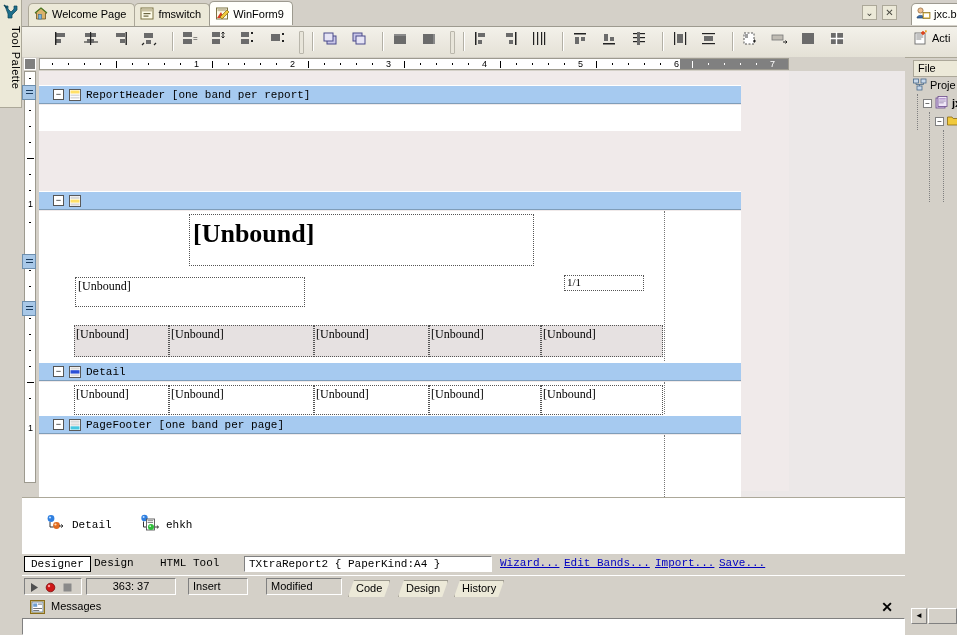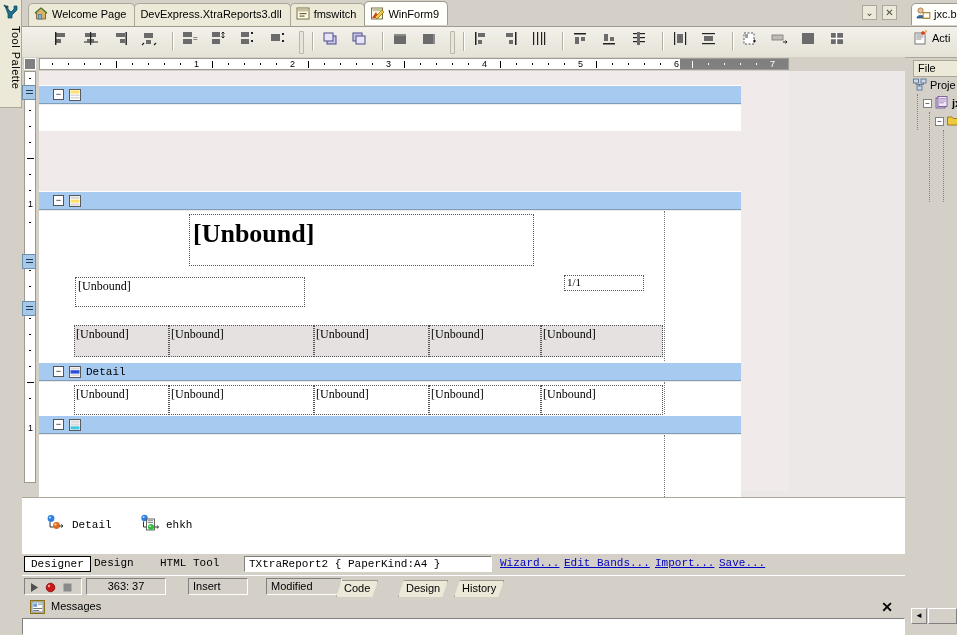--- a/index.html
+++ b/index.html
@@ -239,23 +239,20 @@
         <div class="tab">
           <span class="ticon">
             <svg width="14" height="13" viewBox="0 0 14 13">
               <path d="M7 1 L13 6 L11.5 6 L11.5 12 L2.5 12 L2.5 6 L1 6 Z" fill="#d9b26a" stroke="#6b5320" stroke-width="0.8"></path>
               <rect x="4.5" y="7.5" width="3" height="4.5" fill="#7ab4dd" stroke="#3b6c90" stroke-width="0.6"></rect>
               <path d="M1 6 L7 1 L13 6" fill="none" stroke="#4a7a25" stroke-width="1.2"></path>
             </svg>
           </span><span>Welcome Page</span>
         </div>
 
-        <div class="tab">
-          <span>DevExpress.XtraReports3.dll</span>
-        </div>
 
         <div class="tab">
           <span class="ticon">
             <svg width="14" height="13" viewBox="0 0 14 13">
               <rect x="1" y="1" width="12" height="11" fill="#fdfbe8" stroke="#7a7243" stroke-width="1"></rect>
               <rect x="2" y="2" width="10" height="2.5" fill="#c8c0a0"></rect>
               <rect x="3.5" y="6" width="7" height="1.2" fill="#6b6540"></rect>
               <rect x="3.5" y="8.5" width="5" height="1.2" fill="#6b6540"></rect>
             </svg>
           </span><span>fmswitch</span>
@@ -515,20 +512,21 @@
           <div class="band" style="top:14px">
             <span class="expander">−</span>
             <span class="bicon">
               <svg width="12" height="12" viewBox="0 0 12 12">
                   <rect x="0.5" y="0.5" width="11" height="11" fill="#ffffff" stroke="#5a5a5a"></rect>
                   <rect x="1.5" y="1.5" width="9" height="3" fill="#ffe066"></rect>
                   <rect x="1.5" y="5.5" width="9" height="1.6" fill="#d9d9d9"></rect>
                   <rect x="1.5" y="8" width="9" height="1.6" fill="#d9d9d9"></rect>
                 </svg>
             </span>
+            <span class="blabel">ReportHeader [one band per report]</span>
           </div>
           <div class="bandarea" style="top:34px;height:26px"></div>
 
           <div class="band" style="top:120px">
             <span class="expander">−</span>
             <span class="bicon">
               <svg width="12" height="12" viewBox="0 0 12 12">
                   <rect x="0.5" y="0.5" width="11" height="11" fill="#ffffff" stroke="#5a5a5a"></rect>
                   <rect x="1.5" y="1.5" width="9" height="2.4" fill="#d9d9d9"></rect>
                   <rect x="1.5" y="4.6" width="9" height="3" fill="#ffe066"></rect>
@@ -604,20 +602,21 @@
           <div class="band" style="top:344px">
             <span class="expander">−</span>
             <span class="bicon">
               <svg width="12" height="12" viewBox="0 0 12 12">
                   <rect x="0.5" y="0.5" width="11" height="11" fill="#ffffff" stroke="#5a5a5a"></rect>
                   <rect x="1.5" y="1.5" width="9" height="2.2" fill="#d9d9d9"></rect>
                   <rect x="1.5" y="4.4" width="9" height="2.2" fill="#d9d9d9"></rect>
                   <rect x="1.5" y="7.3" width="9" height="3.2" fill="#46c7e0"></rect>
                 </svg>
             </span>
+            <span class="blabel">PageFooter [one band per page]</span>
           </div>
           <div class="bandarea" style="top:364px;height:100px">
             <div class="marginline" style="left:625px"></div>
           </div>
 
         </div>
       </div>
     </div>
 
     <div id="tray">
@@ -673,24 +672,24 @@
               <circle cx="5.5" cy="5.5" r="4.3" fill="#d01818" stroke="#7a0d0d" stroke-width="0.8"></circle>
               <circle cx="4" cy="4" r="1.2" fill="#ff9a9a"></circle>
             </svg>
         </span>
         <span style="position:absolute;left:37px;top:3px;">
           <svg width="11" height="11" viewBox="0 0 11 11">
               <rect x="1.5" y="1.5" width="8" height="8" fill="#8a8a8a"></rect>
             </svg>
         </span>
       </div>
-      <div class="sbpanel" style="left:64px;width:80px;text-align:center;">363: 37</div>
+      <div class="sbpanel" style="left:64px;width:90px;text-align:center;">363: 37</div>
       <div class="sbpanel" style="left:166px;width:60px;">Insert</div>
       <div class="sbpanel" style="left:244px;width:76px;">Modified</div>
-      <div class="vstab" style="left:314px">Code</div>
+      <div class="vstab" style="left:326px">Code</div>
       <div class="vstab" style="left:376px">Design</div>
       <div class="vstab" style="left:432px">History</div>
     </div>
 
   </div>
 
   <div id="messages">
     <div id="msgheader">
       <span class="micon">
         <svg width="15" height="14" viewBox="0 0 15 14">

